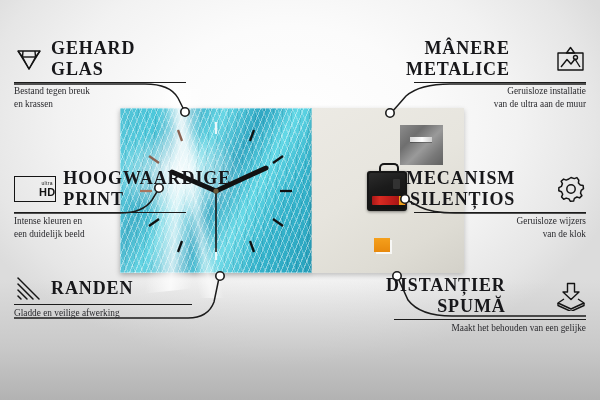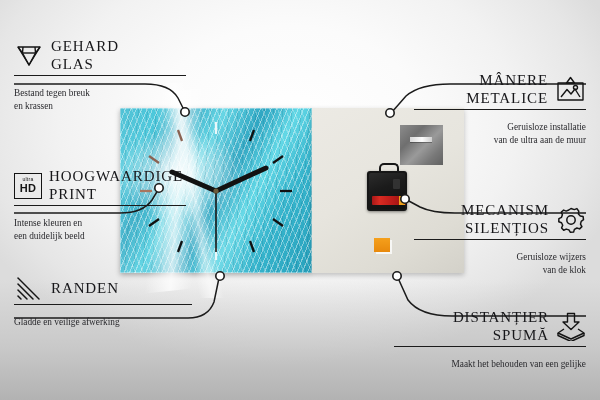--- a/index.html
+++ b/index.html
@@ -91,41 +91,41 @@
   }
   #spacer-foam{
     position:absolute;left:62px;top:130px;width:16px;height:14px;
     background:linear-gradient(to bottom,#f5a01c,#e8890c);
     box-shadow:2px 2px 0 rgba(255,255,255,.75);
   }
 
   
   .feature{position:absolute;z-index:4;}
   .fhead{display:flex;align-items:center;gap:7px;}
-  .fhead.right{flex-direction:row;justify-content:flex-end;margin-top:34px;}
+  .fhead.right{flex-direction:row;justify-content:space-between;}
   .ftitle{
     font-family:"Liberation Serif",serif;
-    font-size:15px;font-weight:normal;letter-spacing:.9px;
+    font-size:18px;font-weight:bold;letter-spacing:.9px;
     color:#17171a;line-height:1.18;text-transform:uppercase;
   }
   .fdesc{
     font-family:"Liberation Serif",serif;
     font-size:9.3px;color:#2a2a2e;line-height:1.35;
-    margin-top:11px;
+    margin-top:2px;
   }
   .rule{height:1px;background:#1b1b1b;margin-top:2px;}
   .icon{flex:0 0 auto;display:block;}
   .ta-l{text-align:left;}
   .ta-r{text-align:right;}
 
   
   .hdbox{
     width:26px;height:24px;border:1.4px solid #141414;
     display:flex;flex-direction:column;align-items:center;justify-content:center;
-    font-family:"Liberation Sans",sans-serif;color:#141414;line-height:1;
+    font-family:"Liberation Sans",sans-serif;color:#141414;line-height:1;padding-left:24px;
   }
   .hdbox .u{font-size:5px;letter-spacing:.3px;}
   .hdbox .h{font-size:11px;font-weight:bold;letter-spacing:.2px;margin-top:1px;}
 </style>
 </head>
 <body>
 
 <div id="stage">
 
   <div class="product" id="clock-panel">

